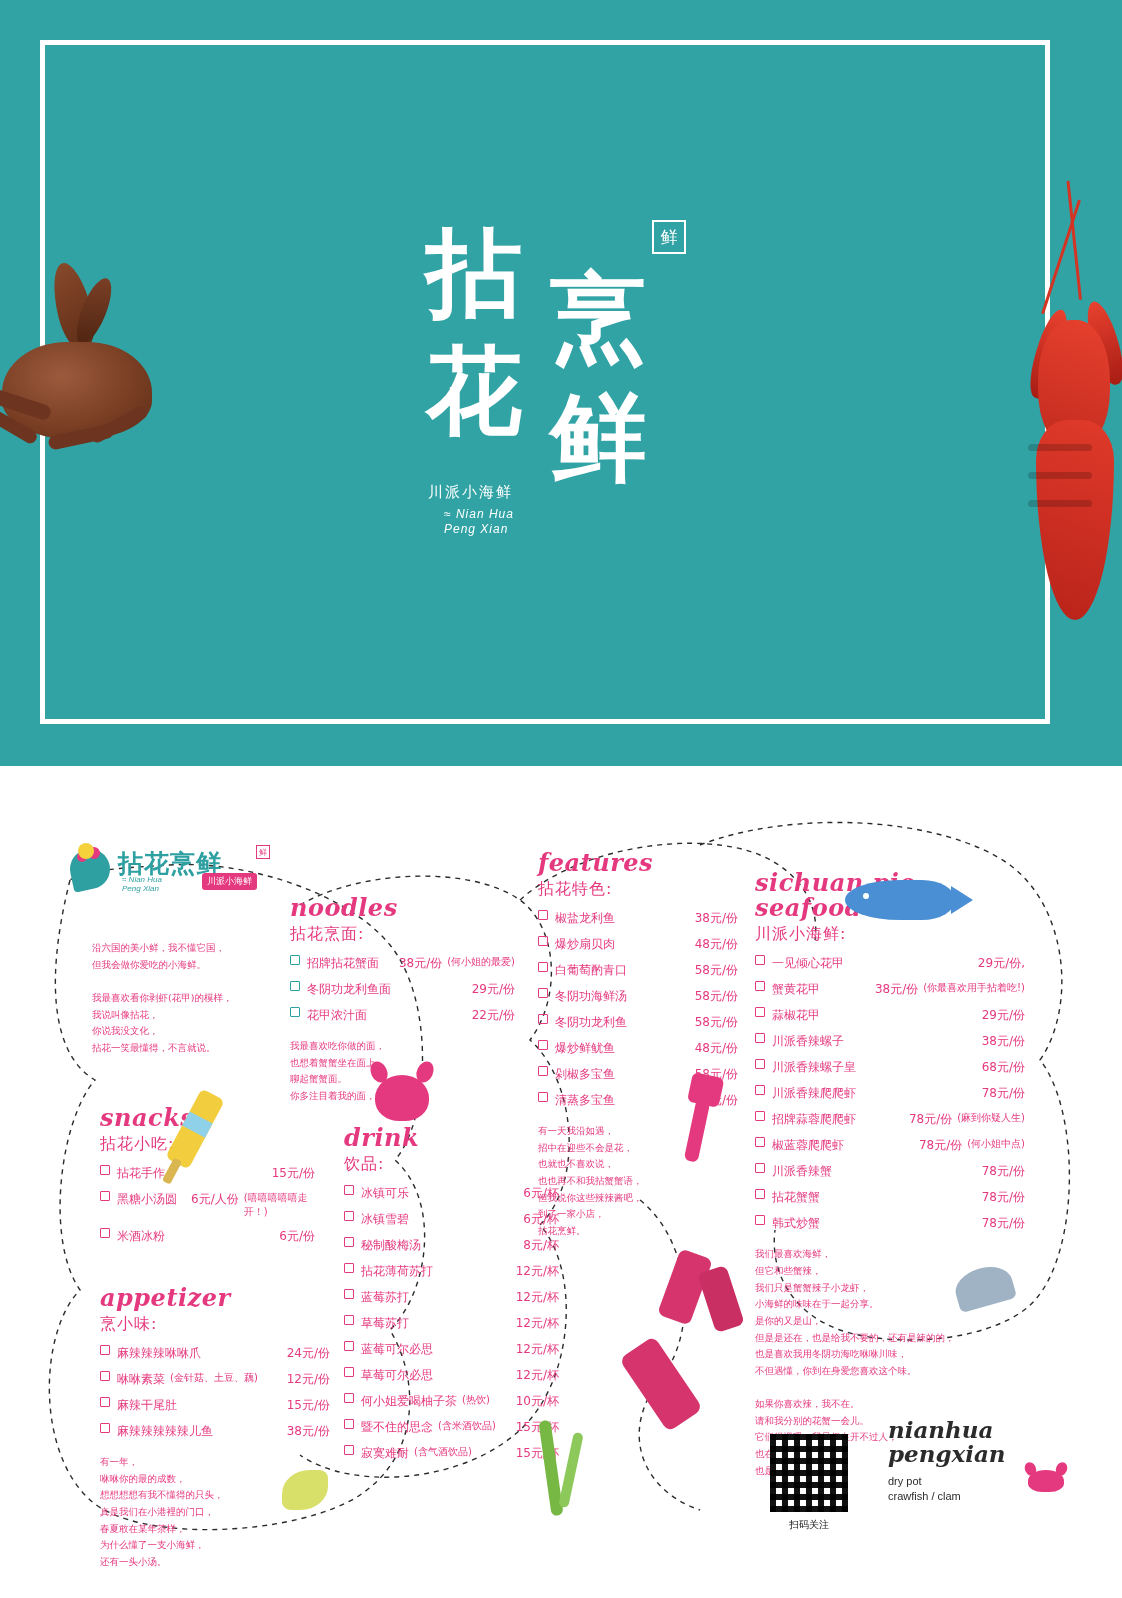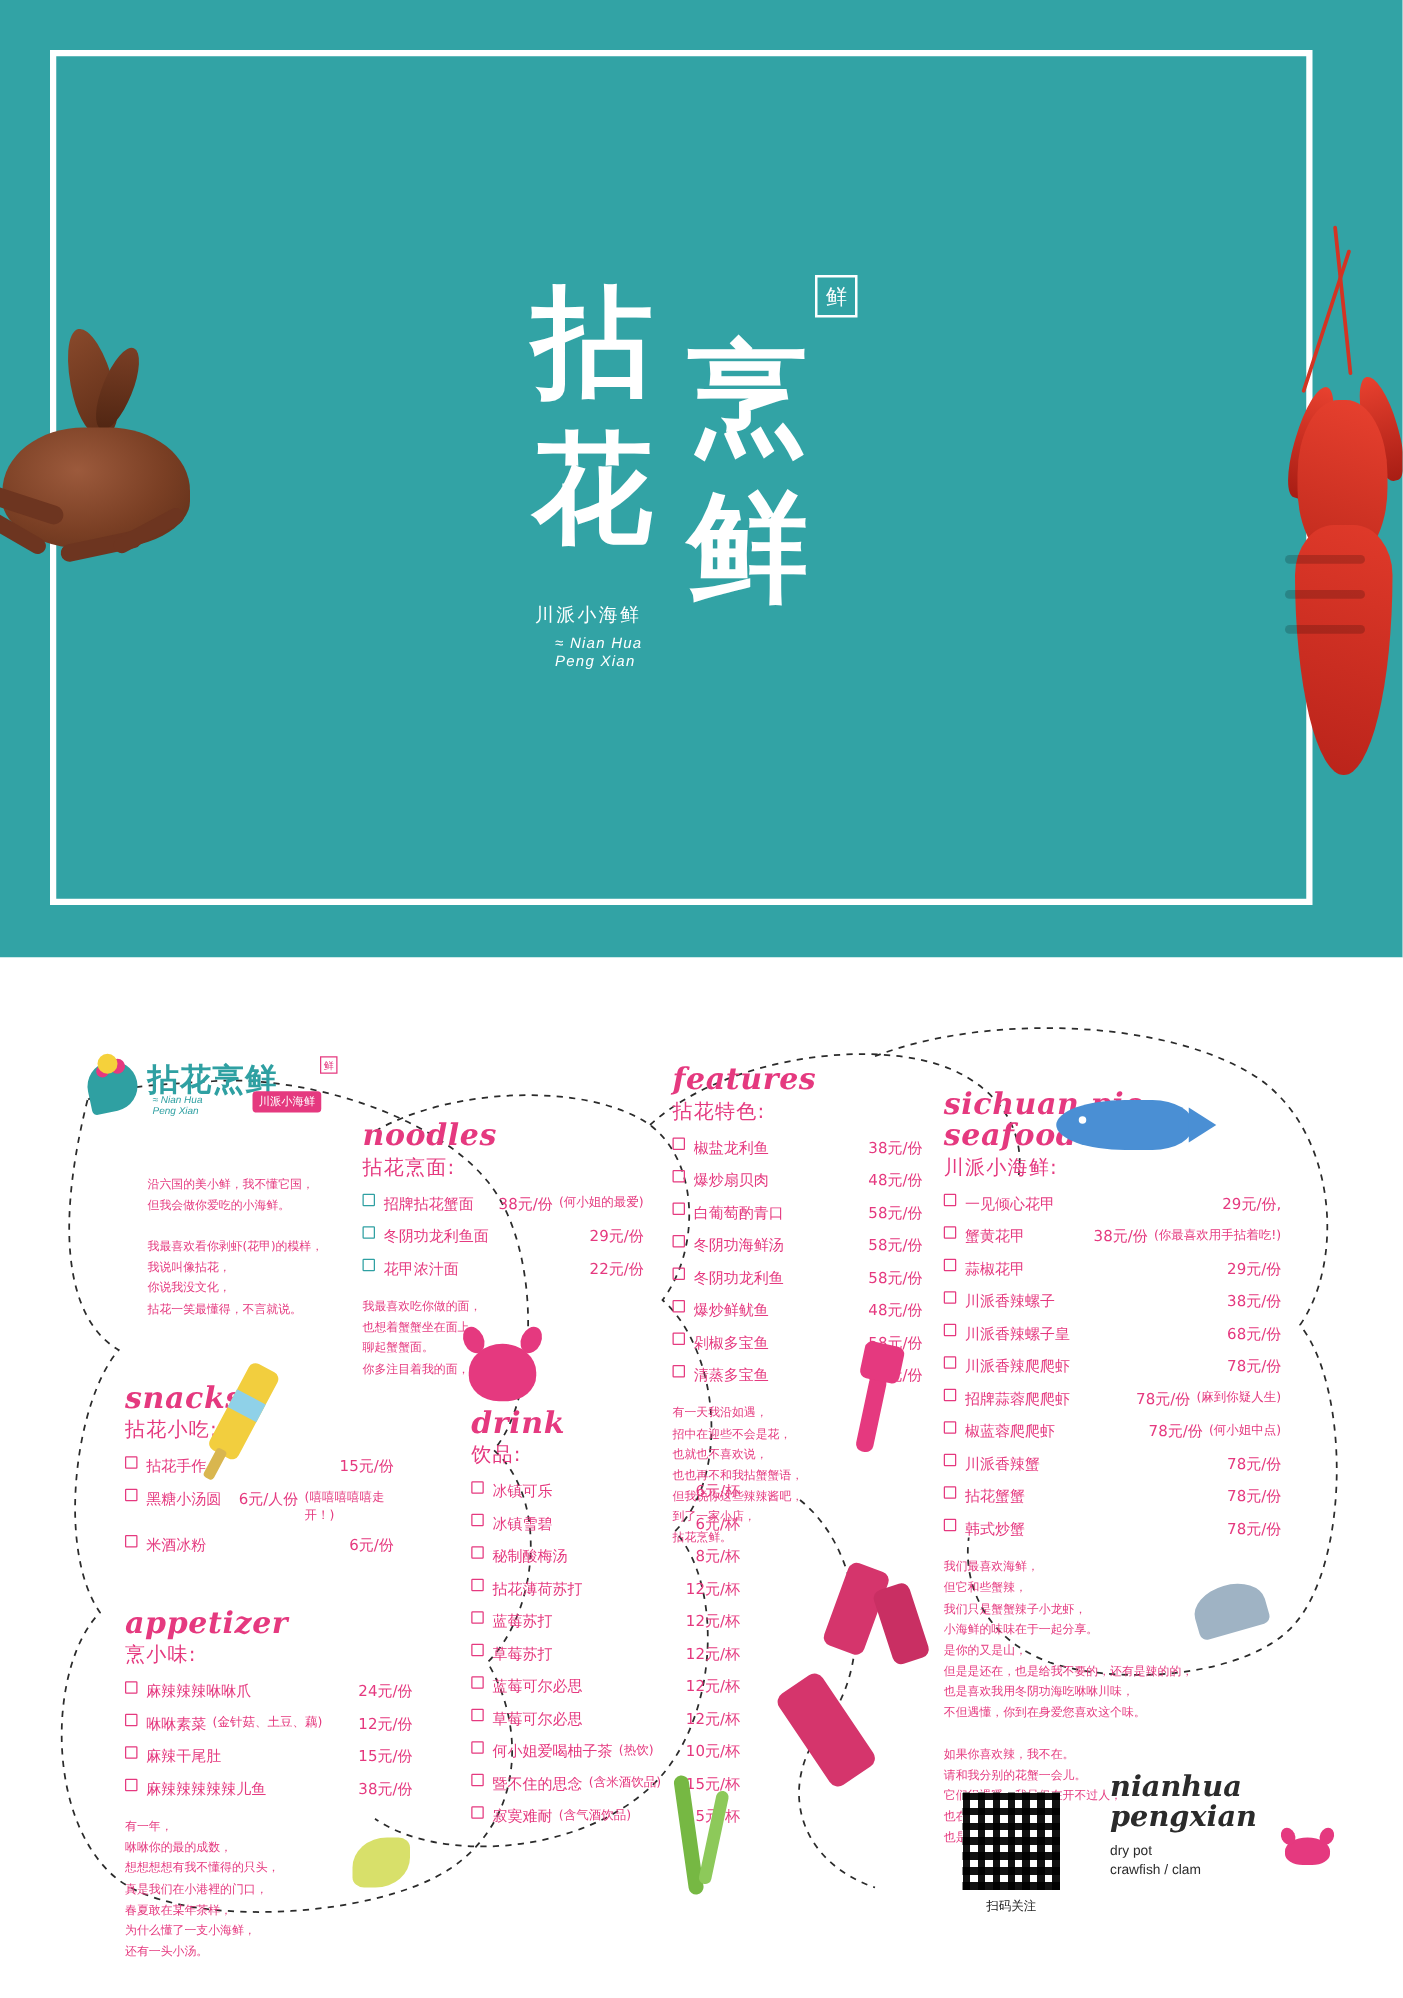--- a/index.html
+++ b/index.html
@@ -364,21 +364,21 @@
   <div class="bl-text">拈花烹鲜</div>
   <div class="bl-pin">
     <div>≈ Nian Hua</div>
     <div>Peng Xian</div>
   </div>
   <div class="bl-badge">川派小海鲜</div>
   <div class="bl-seal">鲜</div>
 </div>
 
 <div class="col" style="left:92px; top:940px; width:180px;">
-  <div class="para" style="margin-top:0;margin-left:26px;">沿六国的美小鲜，我不懂它国，
+  <div class="para" style="margin-top:0;">沿六国的美小鲜，我不懂它国，
 但我会做你爱吃的小海鲜。
 
 我最喜欢看你剥虾(花甲)的模样，
 我说叫像拈花，
 你说我没文化，
 拈花一笑最懂得，不言就说。</div>
 </div>
 
 <div class="col" style="left:290px; top:880px; width:225px;margin-top:15px;">
   <div class="sec-en">noodles</div>
@@ -458,21 +458,21 @@
   </div>
   <div class="para">有一年，
 咻咻你的最的成数，
 想想想想有我不懂得的只头，
 真是我们在小港裡的门口，
 春夏敢在某年茶样，
 为什么懂了一支小海鲜，
 还有一头小汤。</div>
 </div>
 
-<div class="col" style="left:377px; top:1125px; width:215px;">
+<div class="col" style="left:344px; top:1125px; width:215px;">
   <div class="sec-en">drink</div>
   <div class="sec-cn">饮品:</div>
   <div class="items">
     <div class="item">
         <span class="cb"></span>
         <span class="iname">冰镇可乐</span>
         <span class="iprice">6元/杯</span>
       </div>
     <div class="item">
         <span class="cb"></span>

